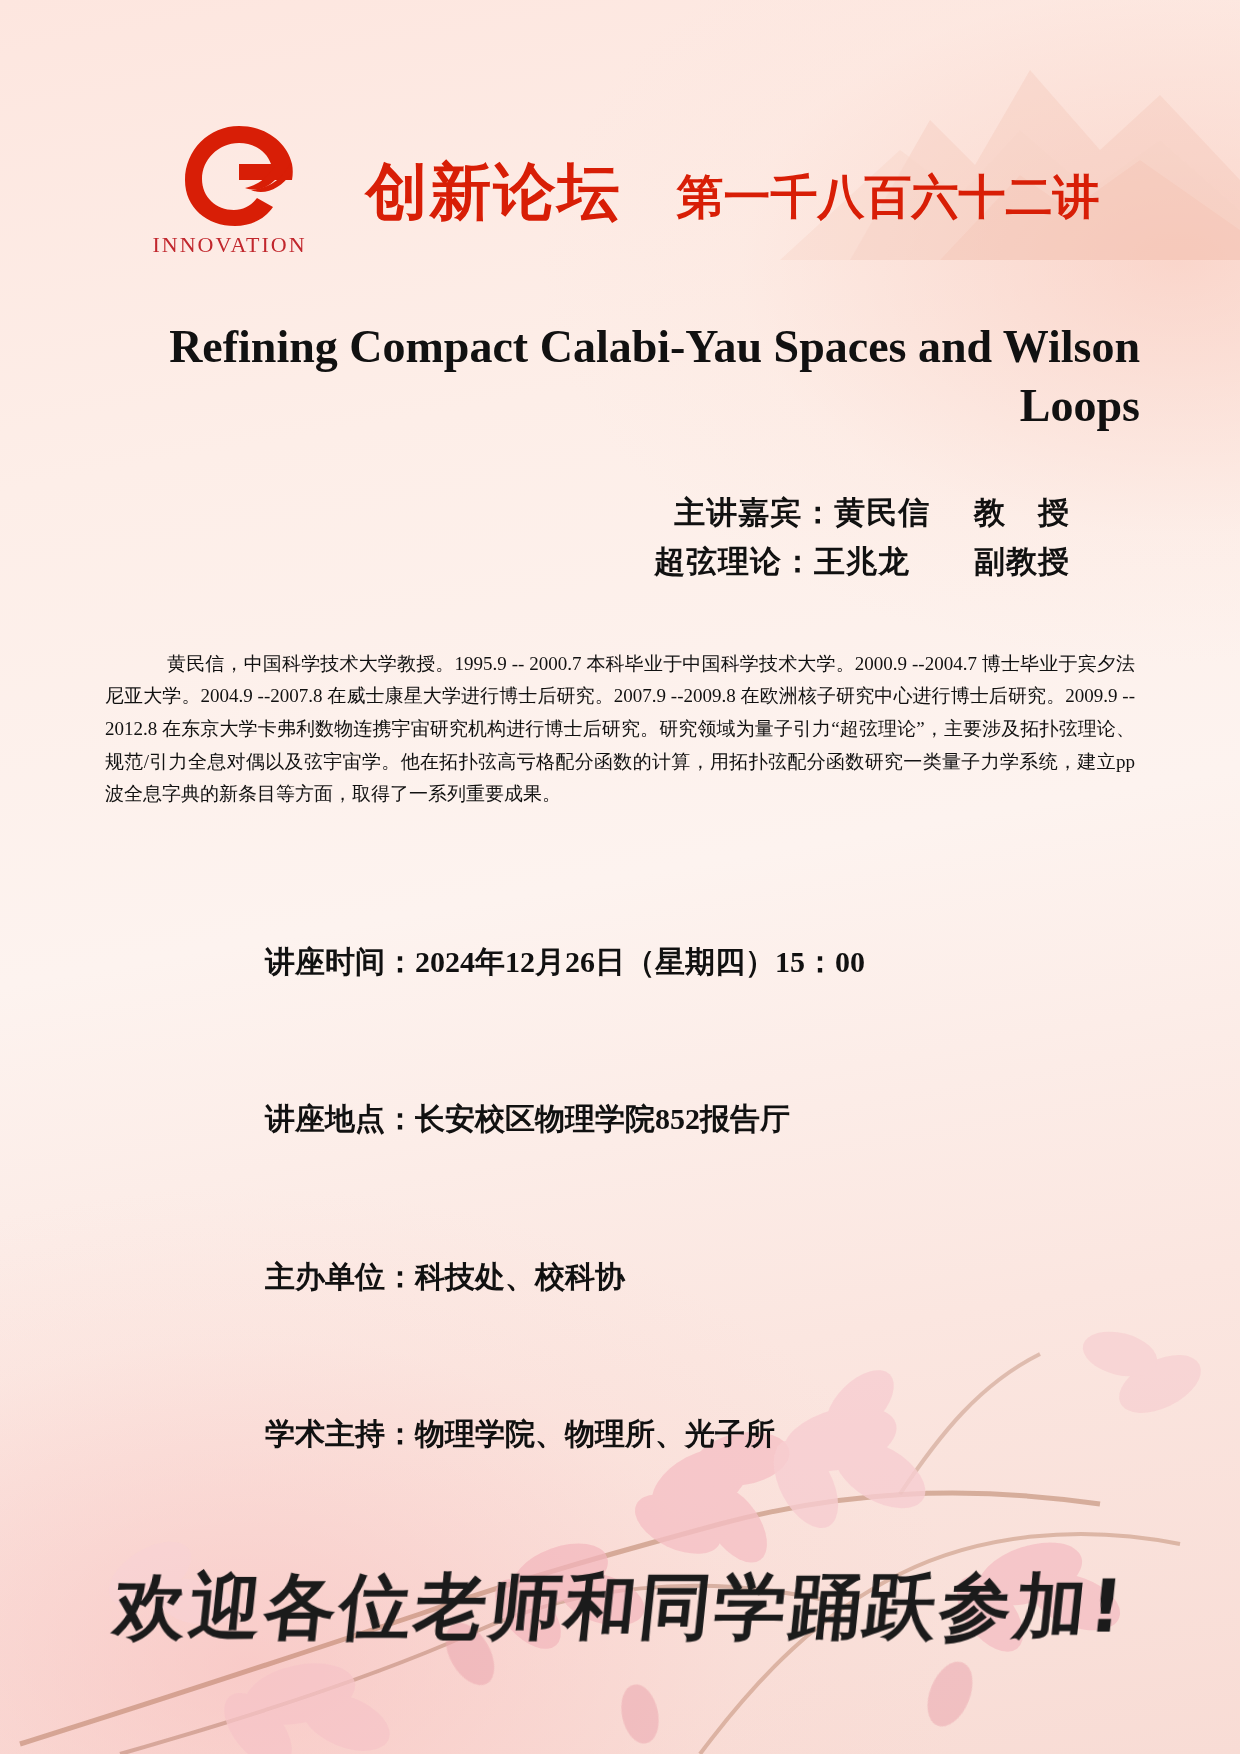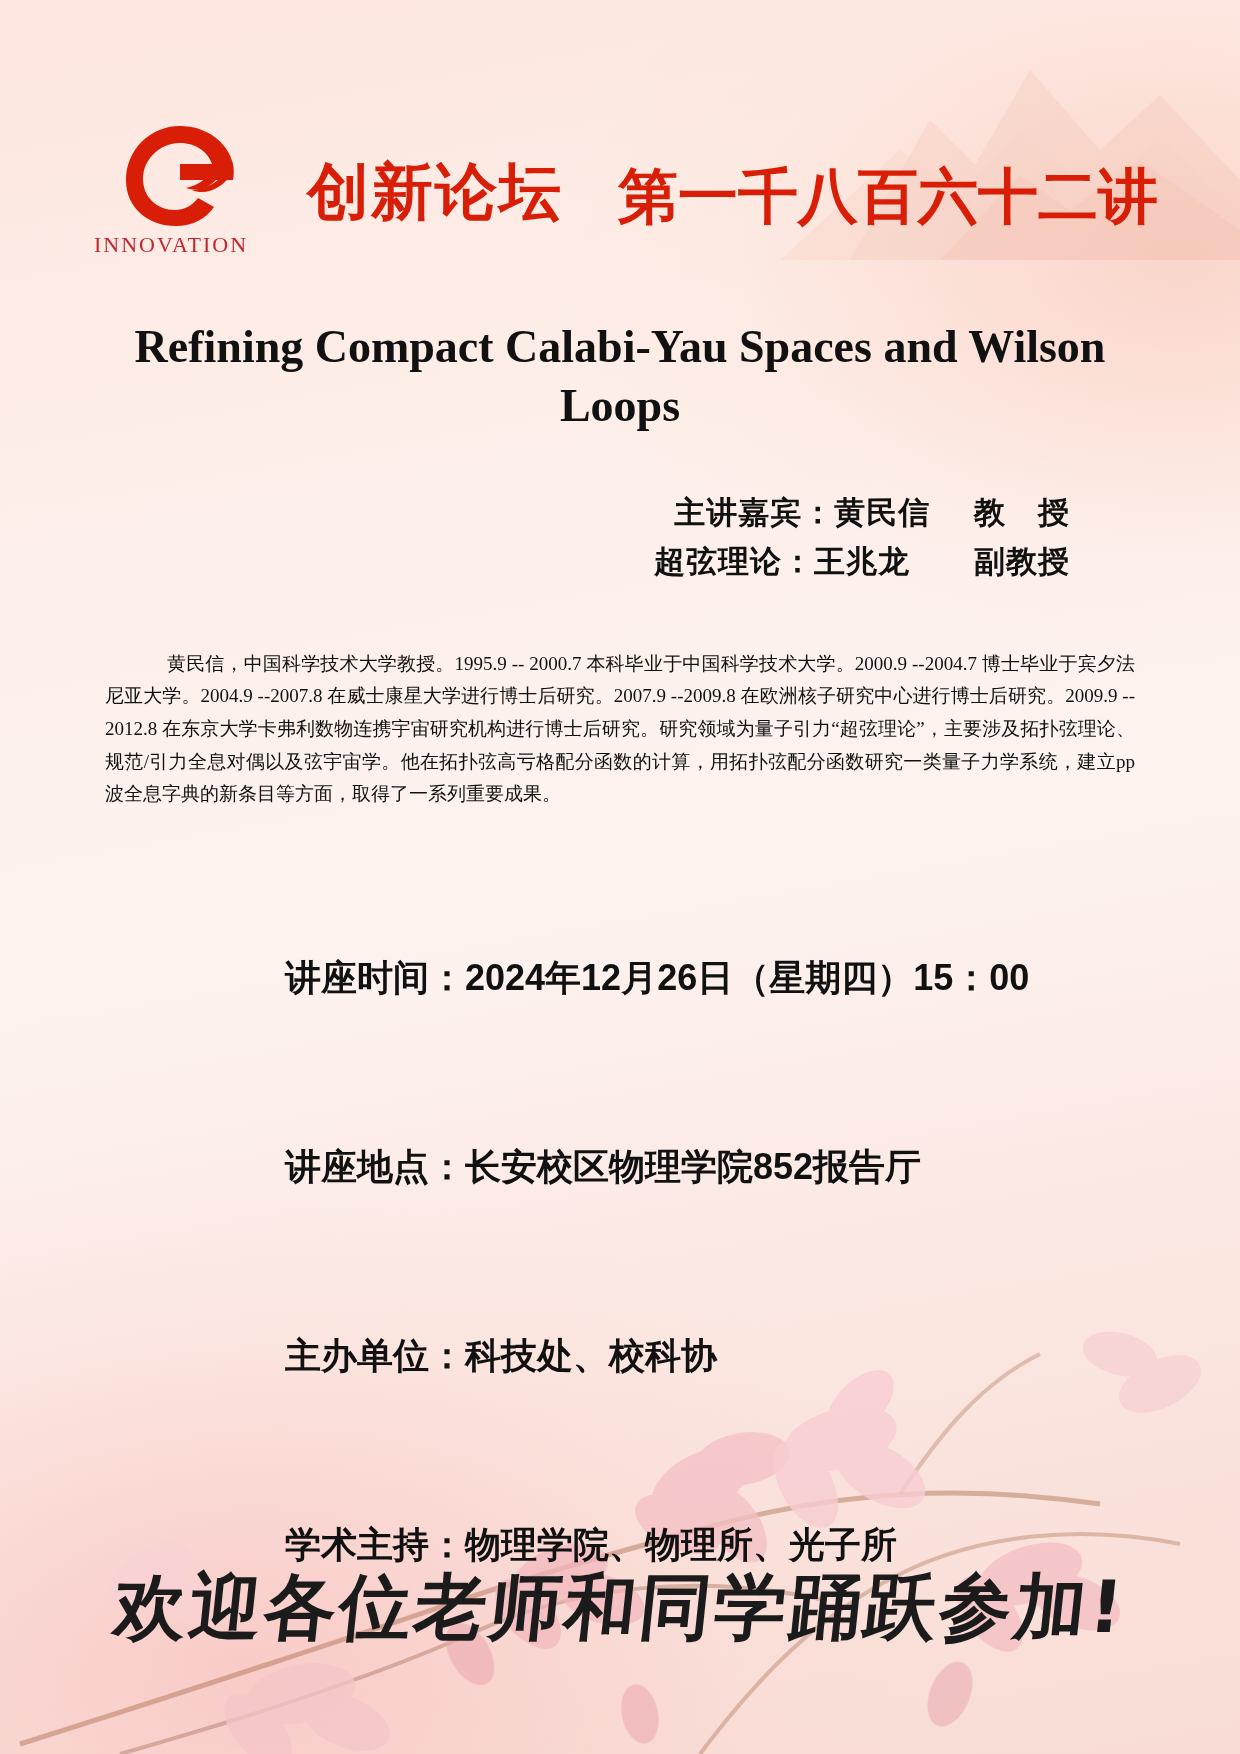--- a/index.html
+++ b/index.html
@@ -82,33 +82,33 @@
     font-size: 62px;
     color: #d81e06;
     letter-spacing: 2px;
     line-height: 1;
     margin-right: 14px;
     margin-top: -16px;
   }
   .forum-session {
     font-family: "DejaVu Sans", sans-serif;
     font-weight: bold;
-    font-size: 60px;
+    font-size: 47px;
     color: #d81e06;
     letter-spacing: 0px;
     line-height: 1;
     margin-top: -8px;
     margin-left: 41px;
   }
 
   
   .talk-title {
     margin: 38px auto 0 auto;
     width: 1040px;
-    text-align: center;
+    text-align: right;
     font-family: "Liberation Serif", serif;
     font-weight: bold;
     font-size: 46px;
     line-height: 1.28;
     color: #111;
   }
 
   
   .speakers {
     margin: 52px auto 0 auto;
@@ -136,22 +136,22 @@
     text-align: justify;
     text-indent: 62px;
   }
 
   
   .details {
     margin: 72px 0 0 205px;
     width: 900px;
   }
   .detail-line {
-    font-family: Liberation Sans, sans-serif;
-    font-size: 36px;
+    font-family: Liberation Serif, serif;
+    font-size: 30px;
     line-height: 1.75;
     color: #111;
     white-space: pre;
   }
   .detail-line .label {
     font-weight: bold;
   }
   .detail-line .value {
     font-weight: bold;
   }

